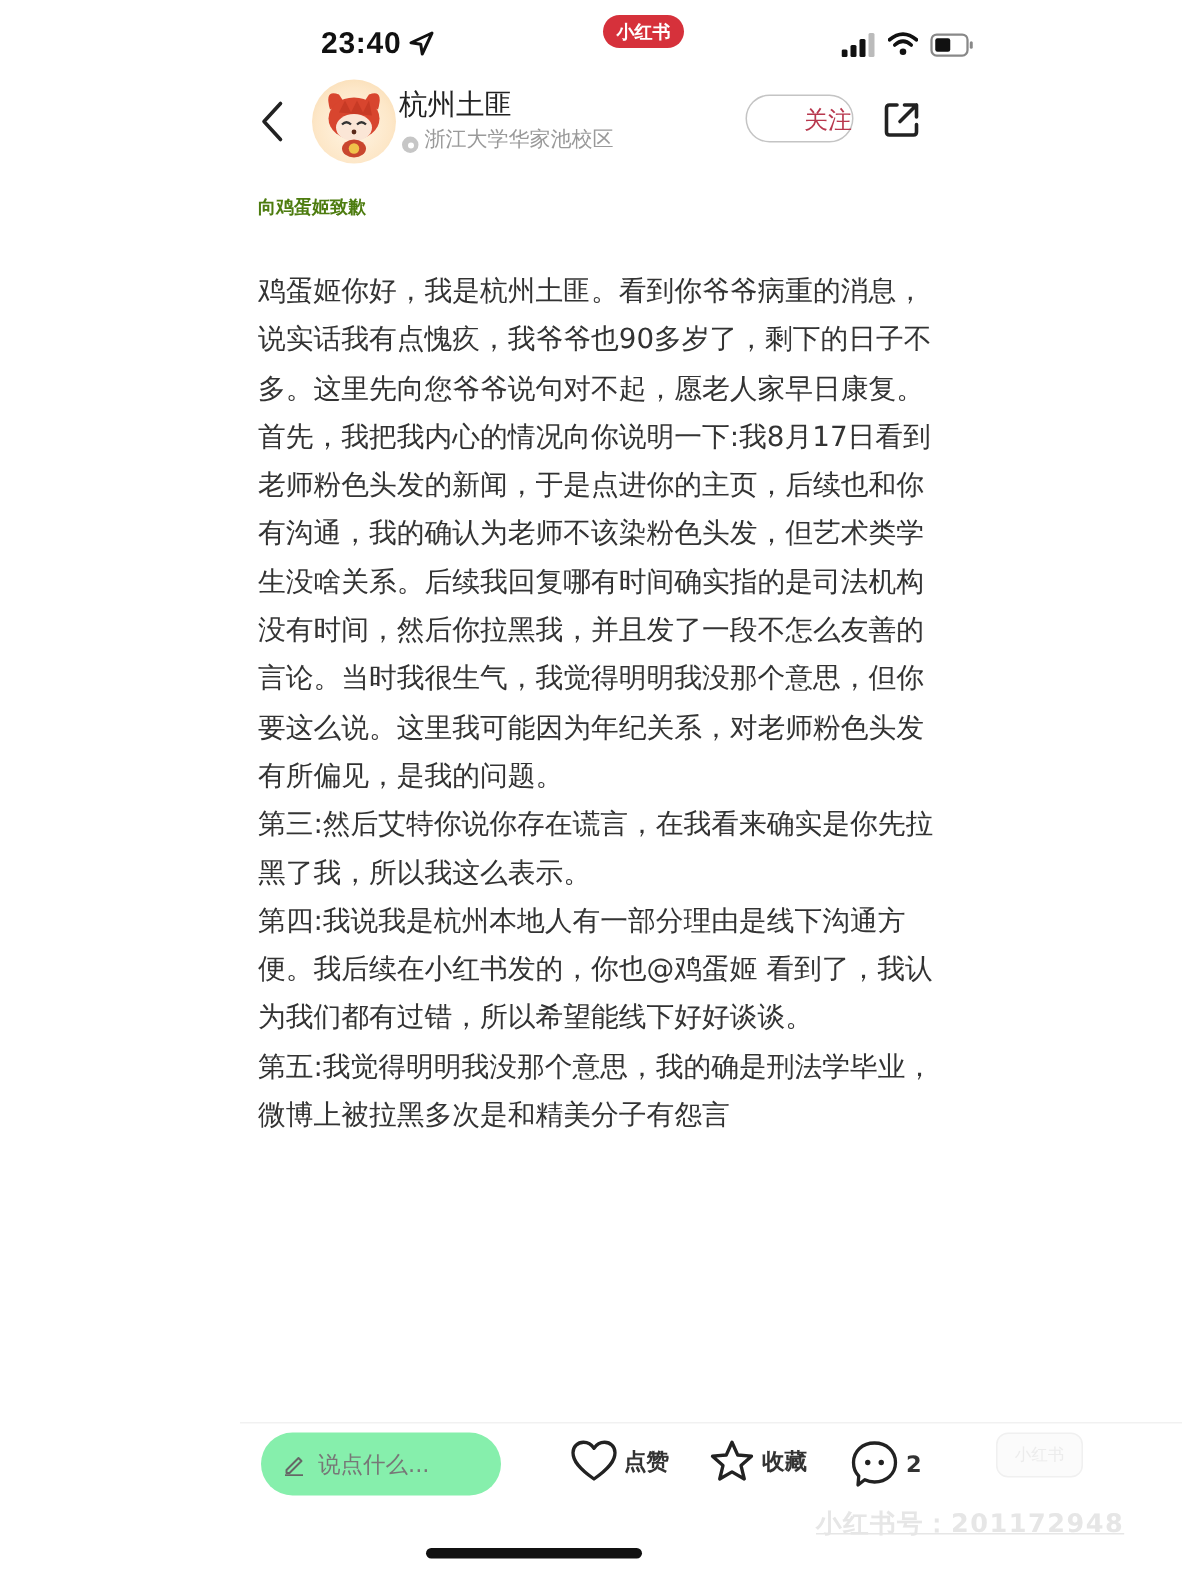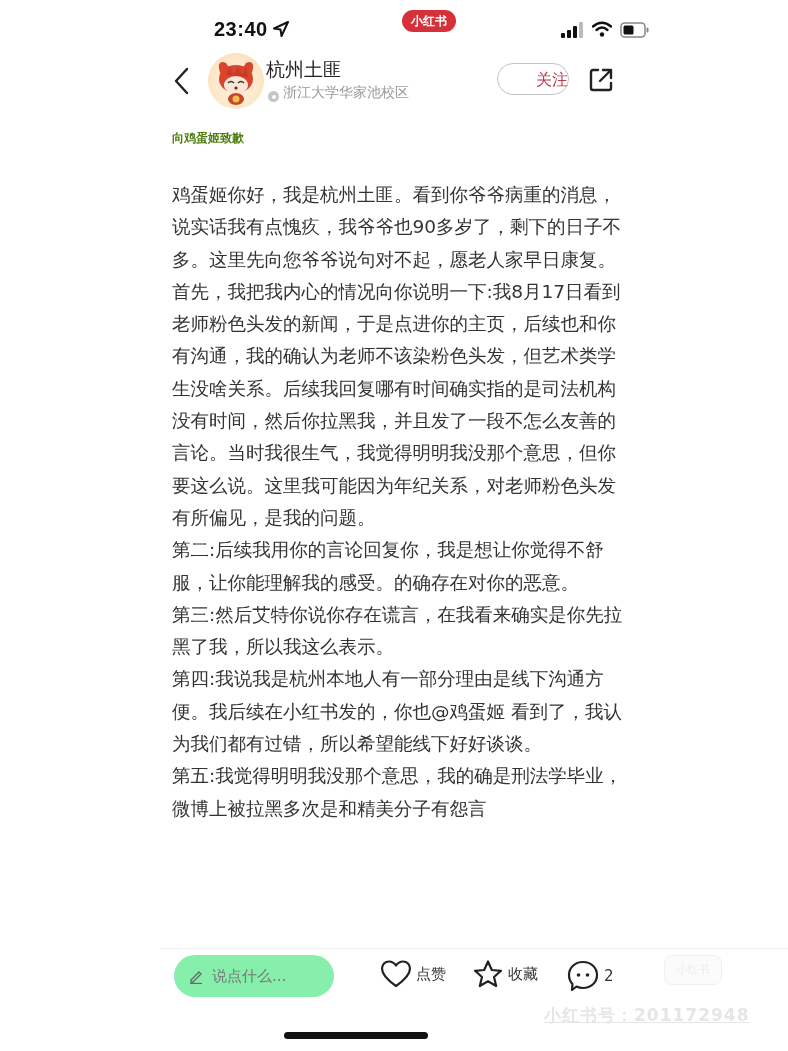--- a/index.html
+++ b/index.html
@@ -24,21 +24,21 @@
   .loc-dot::after { content:""; position:absolute; left:3.5px; top:3.5px; width:4px; height:4px; border-radius:50%; background:#fff; }
   .follow-btn { position:absolute; left:497px; top:14px; width:72px; height:32px; border:1px solid #c4c4c4; border-radius:18px; background:#fff; color:#b8384e; font-size:16px; text-align:right; line-height:32px; cursor:pointer; box-sizing:border-box; }
   .share { position:absolute; left:588px; top:18px; width:26px; height:26px; cursor:pointer; }
 
   .post-title { position:absolute; left:172px; top:130px; font-size:12px; font-weight:bold; color:#4d7c0f; }
   .post-body { position:absolute; left:172px; top:179px; width:452px; height:764px; overflow:hidden; font-size:18.5px; line-height:32.3px; color:#333; }
   .post-body p { margin:0; }
 
   .bottom-bar { position:absolute; left:160px; top:948px; width:628px; height:60px; border-top:1px solid #f1f1f1; }
   .comment-input { position:absolute; left:14px; top:6px; width:160px; height:42px; background:#86efac; border-radius:22px; display:flex; align-items:center; padding-left:14px; box-sizing:border-box; color:#777; font-size:15px; cursor:text; gap:8px; }
-  .action { position:absolute; top:10px; display:flex; align-items:center; gap:4px; font-size:15px; color:#333; cursor:pointer; }
+  .action { position:absolute; top:10px; display:flex; align-items:center; gap:4px; font-size:15px; color:#333; cursor:pointer;font-weight:bold; }
   .like { left:220px; } .collect { left:312px; } .comment { left:406px; }
   .watermark-logo { position:absolute; left:504px; top:6px; width:56px; height:28px; border-radius:8px; background:#fbfbfb; border:1px solid #f0f0f0; color:#ececec; font-size:11px; text-align:center; line-height:28px; }
   .watermark-id { position:absolute; left:544px; top:1004px; font-size:17px; color:#e6e6e6; font-weight:bold; letter-spacing:1px;text-decoration:underline; }
   .home-indicator { position:absolute; left:284px; top:1032px; width:144px; height:7px; border-radius:4px; background:#111; }
 </style>
 </head>
 <body>
 
 <div class="status-bar">
   <span class="time">23:40</span>
@@ -91,21 +91,20 @@
   <svg class="share" viewBox="0 0 26 26">
     <path d="M10 3 H5 Q3 3 3 5 V21 Q3 23 5 23 H21 Q23 23 23 21 V16" fill="none" stroke="#222" stroke-width="2.4" stroke-linecap="round"></path>
     <path d="M12 14 L23 3 M15 3 H23 V11" fill="none" stroke="#222" stroke-width="2.4" stroke-linecap="round" stroke-linejoin="round"></path>
   </svg>
 </div>
 
 <div class="post-title">向鸡蛋姬致歉</div>
 <div class="post-body">
   <p>鸡蛋姬你好，我是杭州土匪。看到你爷爷病重的消息，说实话我有点愧疚，我爷爷也90多岁了，剩下的日子不多。这里先向您爷爷说句对不起，愿老人家早日康复。</p>
   <p>首先，我把我内心的情况向你说明一下:我8月17日看到老师粉色头发的新闻，于是点进你的主页，后续也和你有沟通，我的确认为老师不该染粉色头发，但艺术类学生没啥关系。后续我回复哪有时间确实指的是司法机构没有时间，然后你拉黑我，并且发了一段不怎么友善的言论。当时我很生气，我觉得明明我没那个意思，但你要这么说。这里我可能因为年纪关系，对老师粉色头发有所偏见，是我的问题。</p>
-  <p>第二:后续我用你的言论回复你，我是想让你觉得不舒服，让你能理解我的感受。的确存在对你的恶意。</p>
   <p>第三:然后艾特你说你存在谎言，在我看来确实是你先拉黑了我，所以我这么表示。</p>
   <p>第四:我说我是杭州本地人有一部分理由是线下沟通方便。我后续在小红书发的，你也@鸡蛋姬 看到了，我认为我们都有过错，所以希望能线下好好谈谈。</p>
   <p>第五:我觉得明明我没那个意思，我的确是刑法学毕业，微博上被拉黑多次是和精美分子有怨言</p>
 </div>
 
 <div class="bottom-bar">
   <div class="comment-input">
     <svg width="16" height="16" viewBox="0 0 16 16">
       <path d="M3 12 L11 4 L13 6 L5 14 L3 14 Z" fill="none" stroke="#666" stroke-width="1.3" stroke-linejoin="round"></path>
       <path d="M2 15.5 H14" stroke="#666" stroke-width="1.3"></path>

